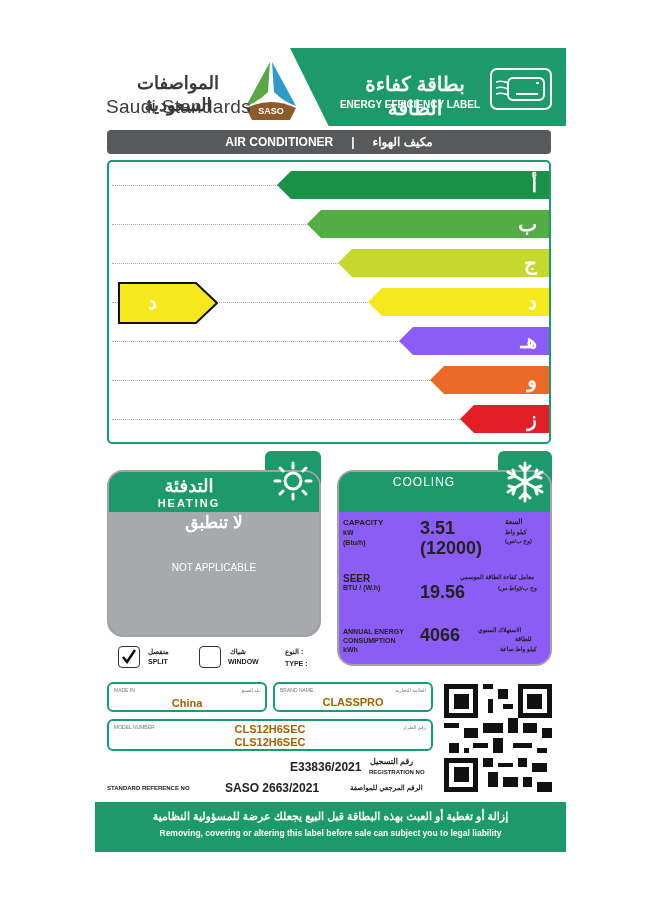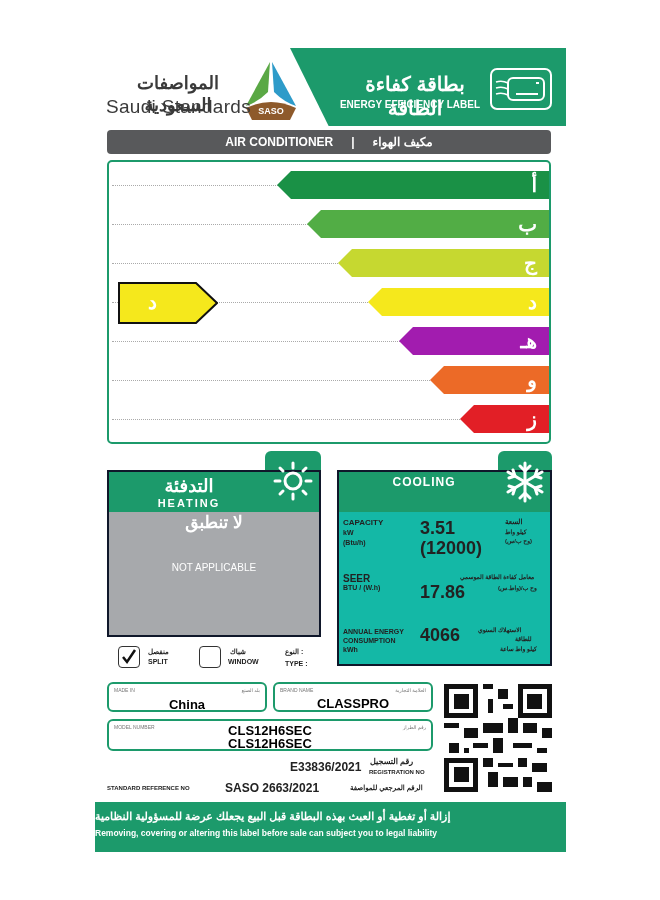--- a/index.html
+++ b/index.html
@@ -9,28 +9,28 @@
   .saudi-ar { left: 118px; top: 72px; font-size: 18px; font-weight: bold; color: #3a3a3a; direction: rtl; width: 120px; text-align: center; }
   .saudi-en { left: 106px; top: 96px; font-size: 19px; color: #3a3a3a; letter-spacing: 0.3px; }
   .label-ar { left: 345px; top: 72px; width: 140px; text-align: center; color: #fff; font-size: 20px; font-weight: bold; direction: rtl; }
   .label-en { left: 335px; top: 99px; width: 150px; text-align: center; color: #fff; font-size: 10px; font-weight: bold; }
   .ac-icon { left: 490px; top: 68px; width: 62px; height: 42px; border: 2px solid #fff; border-radius: 7px; }
   .titlebar { left: 107px; top: 130px; width: 444px; height: 24px; background: #58595b; border-radius: 4px; color: #fff; font-size: 12px; font-weight: bold; display: flex; align-items: center; justify-content: center; gap: 18px; }
   .scale-box { left: 107px; top: 160px; width: 444px; height: 284px; border: 2px solid #1c9a6b; border-radius: 5px; }
   .row-line { left: 112px; height: 0; border-top: 1px dotted #aaa; width: 420px; }
   .bar { height: 28px; color: #fff; font-weight: bold; font-size: 20px; display: flex; align-items: center; justify-content: flex-end; padding-right: 12px; clip-path: polygon(14px 0, 100% 0, 100% 100%, 14px 100%, 0 50%); }
   .rating-pointer { left: 118px; top: 282px; width: 100px; height: 42px; }
-  .panel { border: 2px solid #0f172a; border-radius: 0; background: #14b8a6; }
+  .panel { border: 2px solid #a3a3a3; border-radius: 16px; background: #8b5cf6; }
   .panel-head { background: #1c9a6b; color: #fff; text-align: center; }
   .tab { background: #1c9a6b; border-radius: 6px 6px 0 0; }
   .small { font-size: 7px; font-weight: bold; color: #222; }
   .info-box { border: 2px solid #1c9a6b; border-radius: 6px; }
   .box-label { font-size: 5px; color: #777; }
-  .box-value { font-size: 13px; font-weight: bold; color: #000000; text-align: center; }
-  .footer { left: 95px; top: 802px; width: 471px; height: 50px; background: #1c9a6b; color: #fff; }
+  .box-value { font-size: 11px; font-weight: bold; color: #a16207; text-align: center; }
+  .footer { left: 95px; top: 802px; width: 471px; height: 50px; background: #1c9a6b; color: #fff; text-align: center; }
   .cb { width: 22px; height: 22px; border: 1.5px solid #333; border-radius: 4px; }
 </style>
 </head>
 <body>
 
 <div class="abs" style="left:240px;top:58px;width:62px;height:66px;">
   <svg width="62" height="66" viewBox="0 0 62 66">
     <path d="M30 4 L6 48 Q18 44 28 34 Z" fill="#5aa845"></path>
     <path d="M32 4 L56 48 Q44 44 34 34 Z" fill="#2e9bc9"></path>
     <path d="M6 50 Q31 38 56 50 L50 62 L12 62 Z" fill="#8e5a2b"></path>
@@ -73,21 +73,21 @@
   </div>
 <div class="abs bar" style="left:307px;top:210px;width:242px;background:#52ad45;">
     <span>ب</span>
   </div>
 <div class="abs bar" style="left:338px;top:249px;width:211px;background:#c6d830;">
     <span>ج</span>
   </div>
 <div class="abs bar" style="left:368px;top:288px;width:181px;background:#f5e81c;">
     <span>د</span>
   </div>
-<div class="abs bar" style="left:399px;top:327px;width:150px;background:#a21caf;">
+<div class="abs bar" style="left:399px;top:327px;width:150px;background:#8b5cf6;">
     <span>هـ</span>
   </div>
 <div class="abs bar" style="left:430px;top:366px;width:119px;background:#ec6a27;">
     <span>و</span>
   </div>
 <div class="abs bar" style="left:460px;top:405px;width:89px;background:#e21f26;">
     <span>ز</span>
   </div>
 
 <div class="abs rating-pointer">
@@ -133,21 +133,21 @@
 <div class="abs small" style="left:148px;top:658px;">SPLIT</div>
 <div class="abs cb" style="left:199px;top:646px;"></div>
 <div class="abs small" style="left:230px;top:648px;">شباك</div>
 <div class="abs small" style="left:228px;top:658px;">WINDOW</div>
 <div class="abs small" style="left:285px;top:648px;">النوع :</div>
 <div class="abs small" style="left:285px;top:660px;">TYPE :</div>
 
 <div class="abs tab" style="left:498px;top:451px;width:54px;height:40px;"></div>
 <div class="abs panel" style="left:337px;top:470px;width:215px;height:196px;overflow:hidden;">
   <div class="panel-head" style="height:40px;padding-top:3px;">
-    <div style="font-size:12px;font-weight:bold;letter-spacing:1px;width:170px;">COOLING</div>
+    <div style="font-size:12px;font-weight:normal;letter-spacing:1px;width:170px;">COOLING</div>
   </div>
 </div>
 <div class="abs" style="left:503px;top:460px;">
   <svg width="44" height="44" viewBox="0 0 44 44" stroke="#fff" stroke-width="3" stroke-linecap="round" fill="none">
     <line x1="22" y1="3" x2="22" y2="41"></line>
       <line x1="5" y1="12" x2="39" y2="32"></line>
       <line x1="5" y1="32" x2="39" y2="12"></line>
     <path d="M17 6 L22 11 L27 6 M17 38 L22 33 L27 38 M6 18 L12 16 L10 10 M38 26 L32 28 L34 34 M6 26 L12 28 L10 34 M38 18 L32 16 L34 10"></path>
   </svg>
 </div>
@@ -156,21 +156,21 @@
 <div class="abs small" style="left:343px;top:529px;">kW</div>
 <div class="abs small" style="left:343px;top:539px;">(Btu/h)</div>
 <div class="abs" style="left:420px;top:518px;font-size:18px;font-weight:bold;color:#222;">3.51</div>
 <div class="abs" style="left:420px;top:538px;font-size:18px;font-weight:bold;color:#222;">(12000)</div>
 <div class="abs small" style="left:505px;top:518px;">السعة</div>
 <div class="abs small" style="left:505px;top:528px;font-size:6px;">كيلو واط</div>
 <div class="abs small" style="left:505px;top:537px;font-size:6px;">(وح ب/س)</div>
 
 <div class="abs small" style="left:343px;top:573px;font-size:10px;">SEER</div>
 <div class="abs small" style="left:343px;top:584px;">BTU / (W.h)</div>
-<div class="abs" style="left:420px;top:582px;font-size:18px;font-weight:bold;color:#222;">17.86</div>
+<div class="abs" style="left:420px;top:582px;font-size:18px;font-weight:bold;color:#222;">19.56</div>
 <div class="abs small" style="left:460px;top:573px;font-size:6px;">معامل كفاءة الطاقة الموسمي</div>
 <div class="abs small" style="left:498px;top:584px;font-size:6px;">وح ب/(واط.س)</div>
 
 <div class="abs small" style="left:343px;top:628px;">ANNUAL ENERGY</div>
 <div class="abs small" style="left:343px;top:637px;">CONSUMPTION</div>
 <div class="abs small" style="left:343px;top:646px;">kWh</div>
 <div class="abs" style="left:420px;top:625px;font-size:18px;font-weight:bold;color:#222;">4066</div>
 <div class="abs small" style="left:478px;top:626px;font-size:6px;">الاستهلاك السنوي</div>
 <div class="abs small" style="left:515px;top:635px;font-size:6px;">للطاقة</div>
 <div class="abs small" style="left:500px;top:645px;font-size:6px;">كيلو واط ساعة</div>

